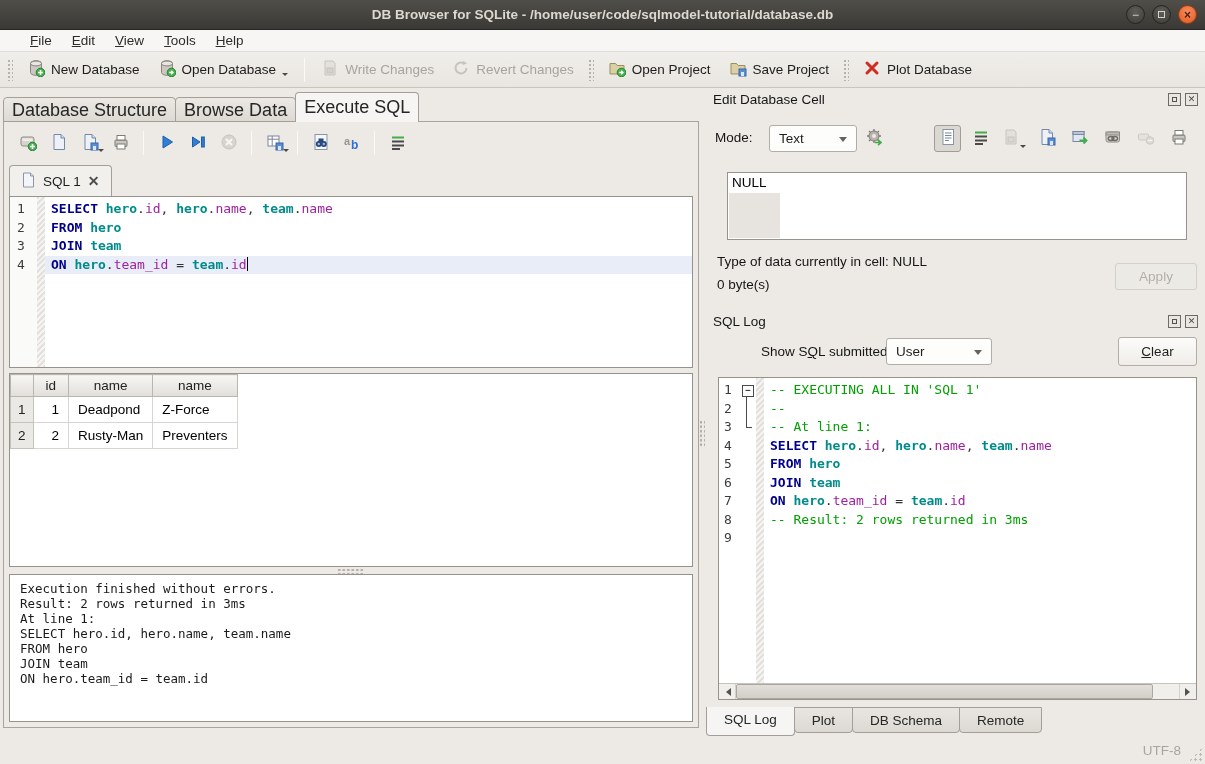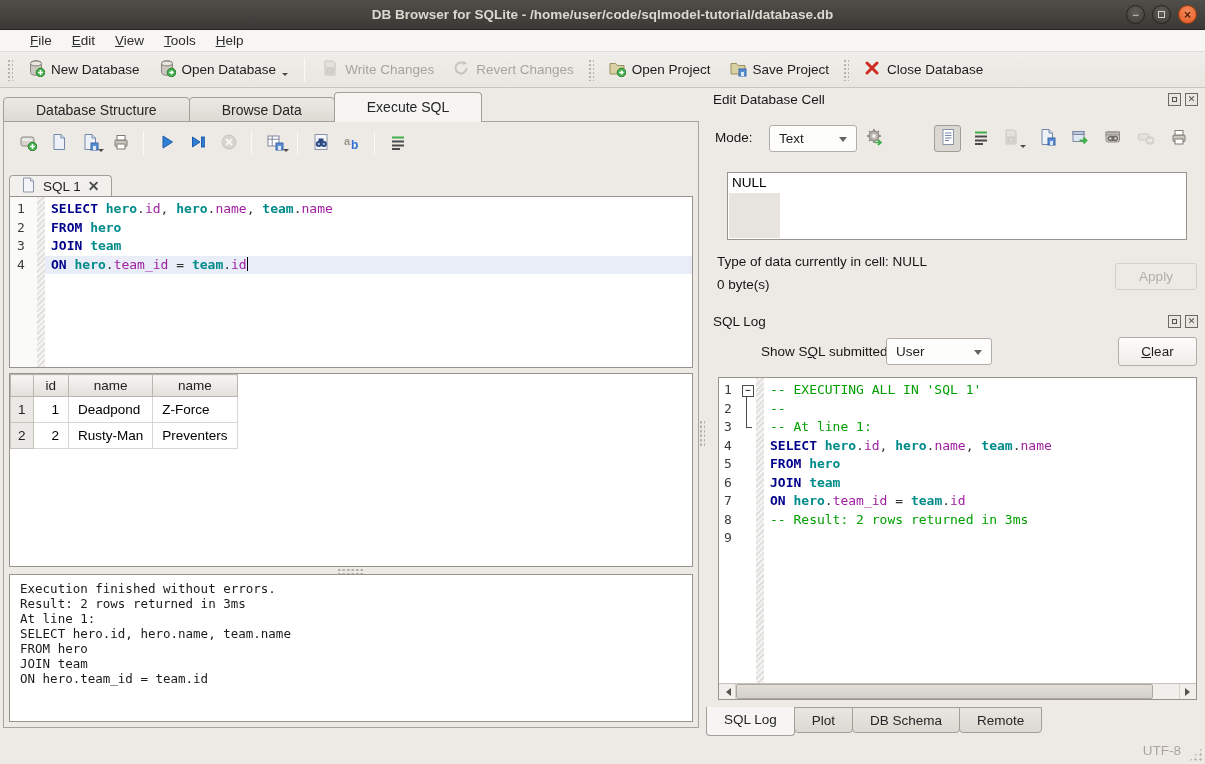--- a/index.html
+++ b/index.html
@@ -29,33 +29,33 @@
       background-image:radial-gradient(circle,#b7b3ac 1px,transparent 1.3px);background-size:4px 4px;}
   .tb-sep{width:1px;height:24px;background:#cac6c0;border-right:1px solid #faf9f7;margin:0 7px;}
   .tb-btn{display:flex;align-items:center;gap:6px;padding:3px 9px;font-size:13.5px;color:#1d1d1d;position:relative;}
   .tb-btn.disabled{color:#a8a49d;}
   .tb-btn.disabled svg{opacity:.45;}
   .dd-arrow{width:0;height:0;border:3.5px solid transparent;border-top-color:#4d4a45;align-self:flex-end;margin-bottom:1px;}
 
   
   .left-pane{position:absolute;left:0;top:88px;width:702px;bottom:0;}
   .main-tabs{position:absolute;left:3px;top:4px;height:30px;display:flex;align-items:flex-end;z-index:3;}
-  .mtab{height:25px;line-height:24px;padding:0 32px;background:linear-gradient(#ece9e4,#ddd9d3);
-        border:1px solid #a39f98;margin-right:-1px;font-size:14px;color:#262626;
+  .mtab{height:25px;line-height:24px;padding:0 8px;background:linear-gradient(#ece9e4,#ddd9d3);
+        border:1px solid #a39f98;margin-right:-1px;font-size:18px;color:#262626;
         border-top-left-radius:4px;border-top-right-radius:4px;}
   .mtab.active{height:30px;line-height:28px;background:#f6f5f3;position:relative;z-index:2;border-bottom:none;}
   .pane-box{position:absolute;left:3px;right:3px;top:33px;bottom:36px;border:1px solid #a8a49d;background:#edeae6;}
 
   .sql-toolbar{position:absolute;left:8px;top:7px;height:28px;display:flex;align-items:center;}
   .sbtn{width:31px;height:27px;display:flex;align-items:center;justify-content:center;position:relative;}
   .sbtn.disabled svg{opacity:.5;}
   .sbtn .dd-arrow{position:absolute;right:1px;bottom:1px;}
 
   .sqltab-bar{position:absolute;left:5px;top:43px;height:31px;display:flex;align-items:flex-end;}
-  .sqltab{display:flex;align-items:center;gap:7px;height:21px;padding:0 11px;background:#f2f0ed;
+  .sqltab{display:flex;align-items:center;gap:7px;height:31px;padding:0 11px;background:#f2f0ed;
           border:1px solid #a39f98;border-bottom:none;border-radius:4px 4px 0 0;font-size:13.5px;}
   .sqltab .close-x{color:#4c4c4c;font-weight:bold;font-size:14px;line-height:1;}
 
   .editor-box{position:absolute;left:5px;top:74px;width:684px;height:172px;border:1px solid #97938c;
               background:#fff;overflow:hidden;font-family:"DejaVu Sans Mono",monospace;}
   .editor-box::before{content:"";position:absolute;left:0;top:0;bottom:0;width:27px;background:#fafaf8;}
   .editor-box::after{content:"";position:absolute;left:27px;top:0;bottom:0;width:8px;
       background:repeating-linear-gradient(135deg,#e3e1de 0 2px,#f5f4f2 2px 4px);}
   .log-box .rows,.editor-box .rows{position:relative;z-index:1;padding-top:3px;}
   .cl-row{display:flex;height:18.5px;position:relative;}
@@ -222,21 +222,21 @@
             <rect x="10" y="10" width="7" height="7" fill="#5b8dd6" stroke="#3a66a8"></rect>
             <rect x="12" y="13" width="3" height="4" fill="#dce7f6"></rect>
           </svg></span>
         <span>Save Project</span>
       </div>
       <div class="tb-handle"></div>
       <div class="tb-btn">
         <span><svg width="18" height="18" viewBox="0 0 18 18">
             <path d="M4 4l10 10M14 4L4 14" stroke="#cf2b22" stroke-width="3" stroke-linecap="round"></path>
           </svg></span>
-        <span>Close Database</span>
+        <span>Plot Database</span>
       </div>
     </div>
 
   <div class="left-pane">
     <div class="main-tabs" id="main-tabs">
         <div class="mtab">Database Structure</div>
         <div class="mtab">Browse Data</div>
         <div class="mtab active">Execute SQL</div>
       </div>
     <div class="pane-box">

